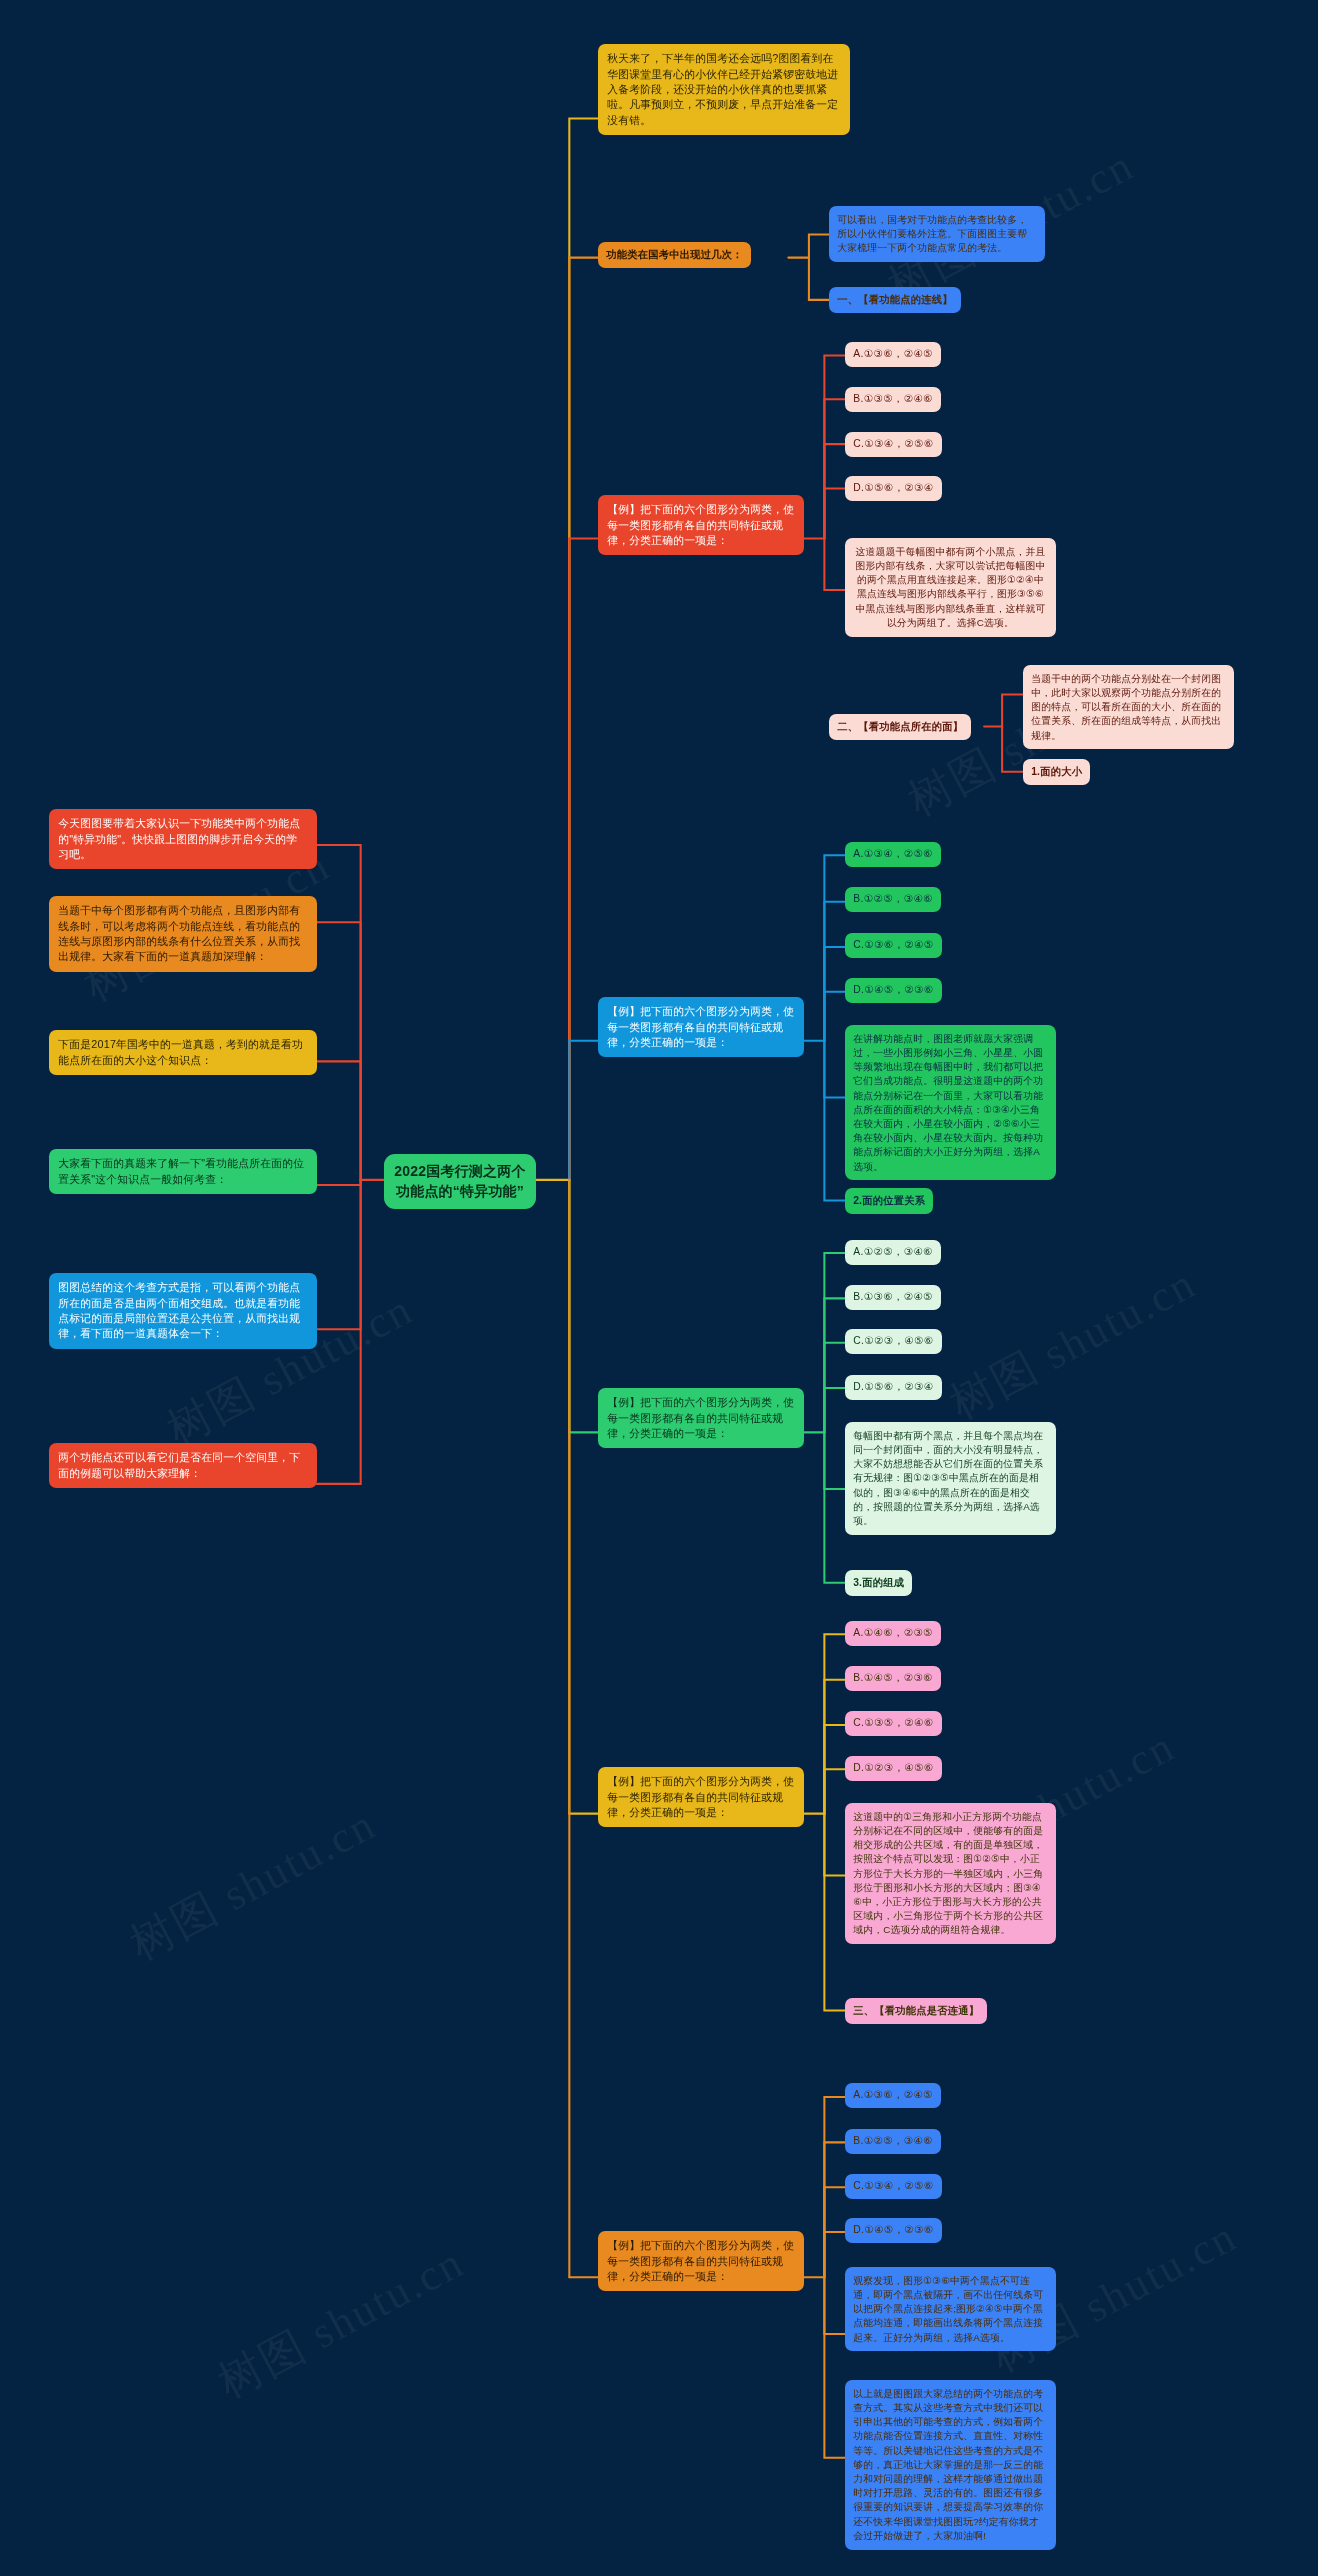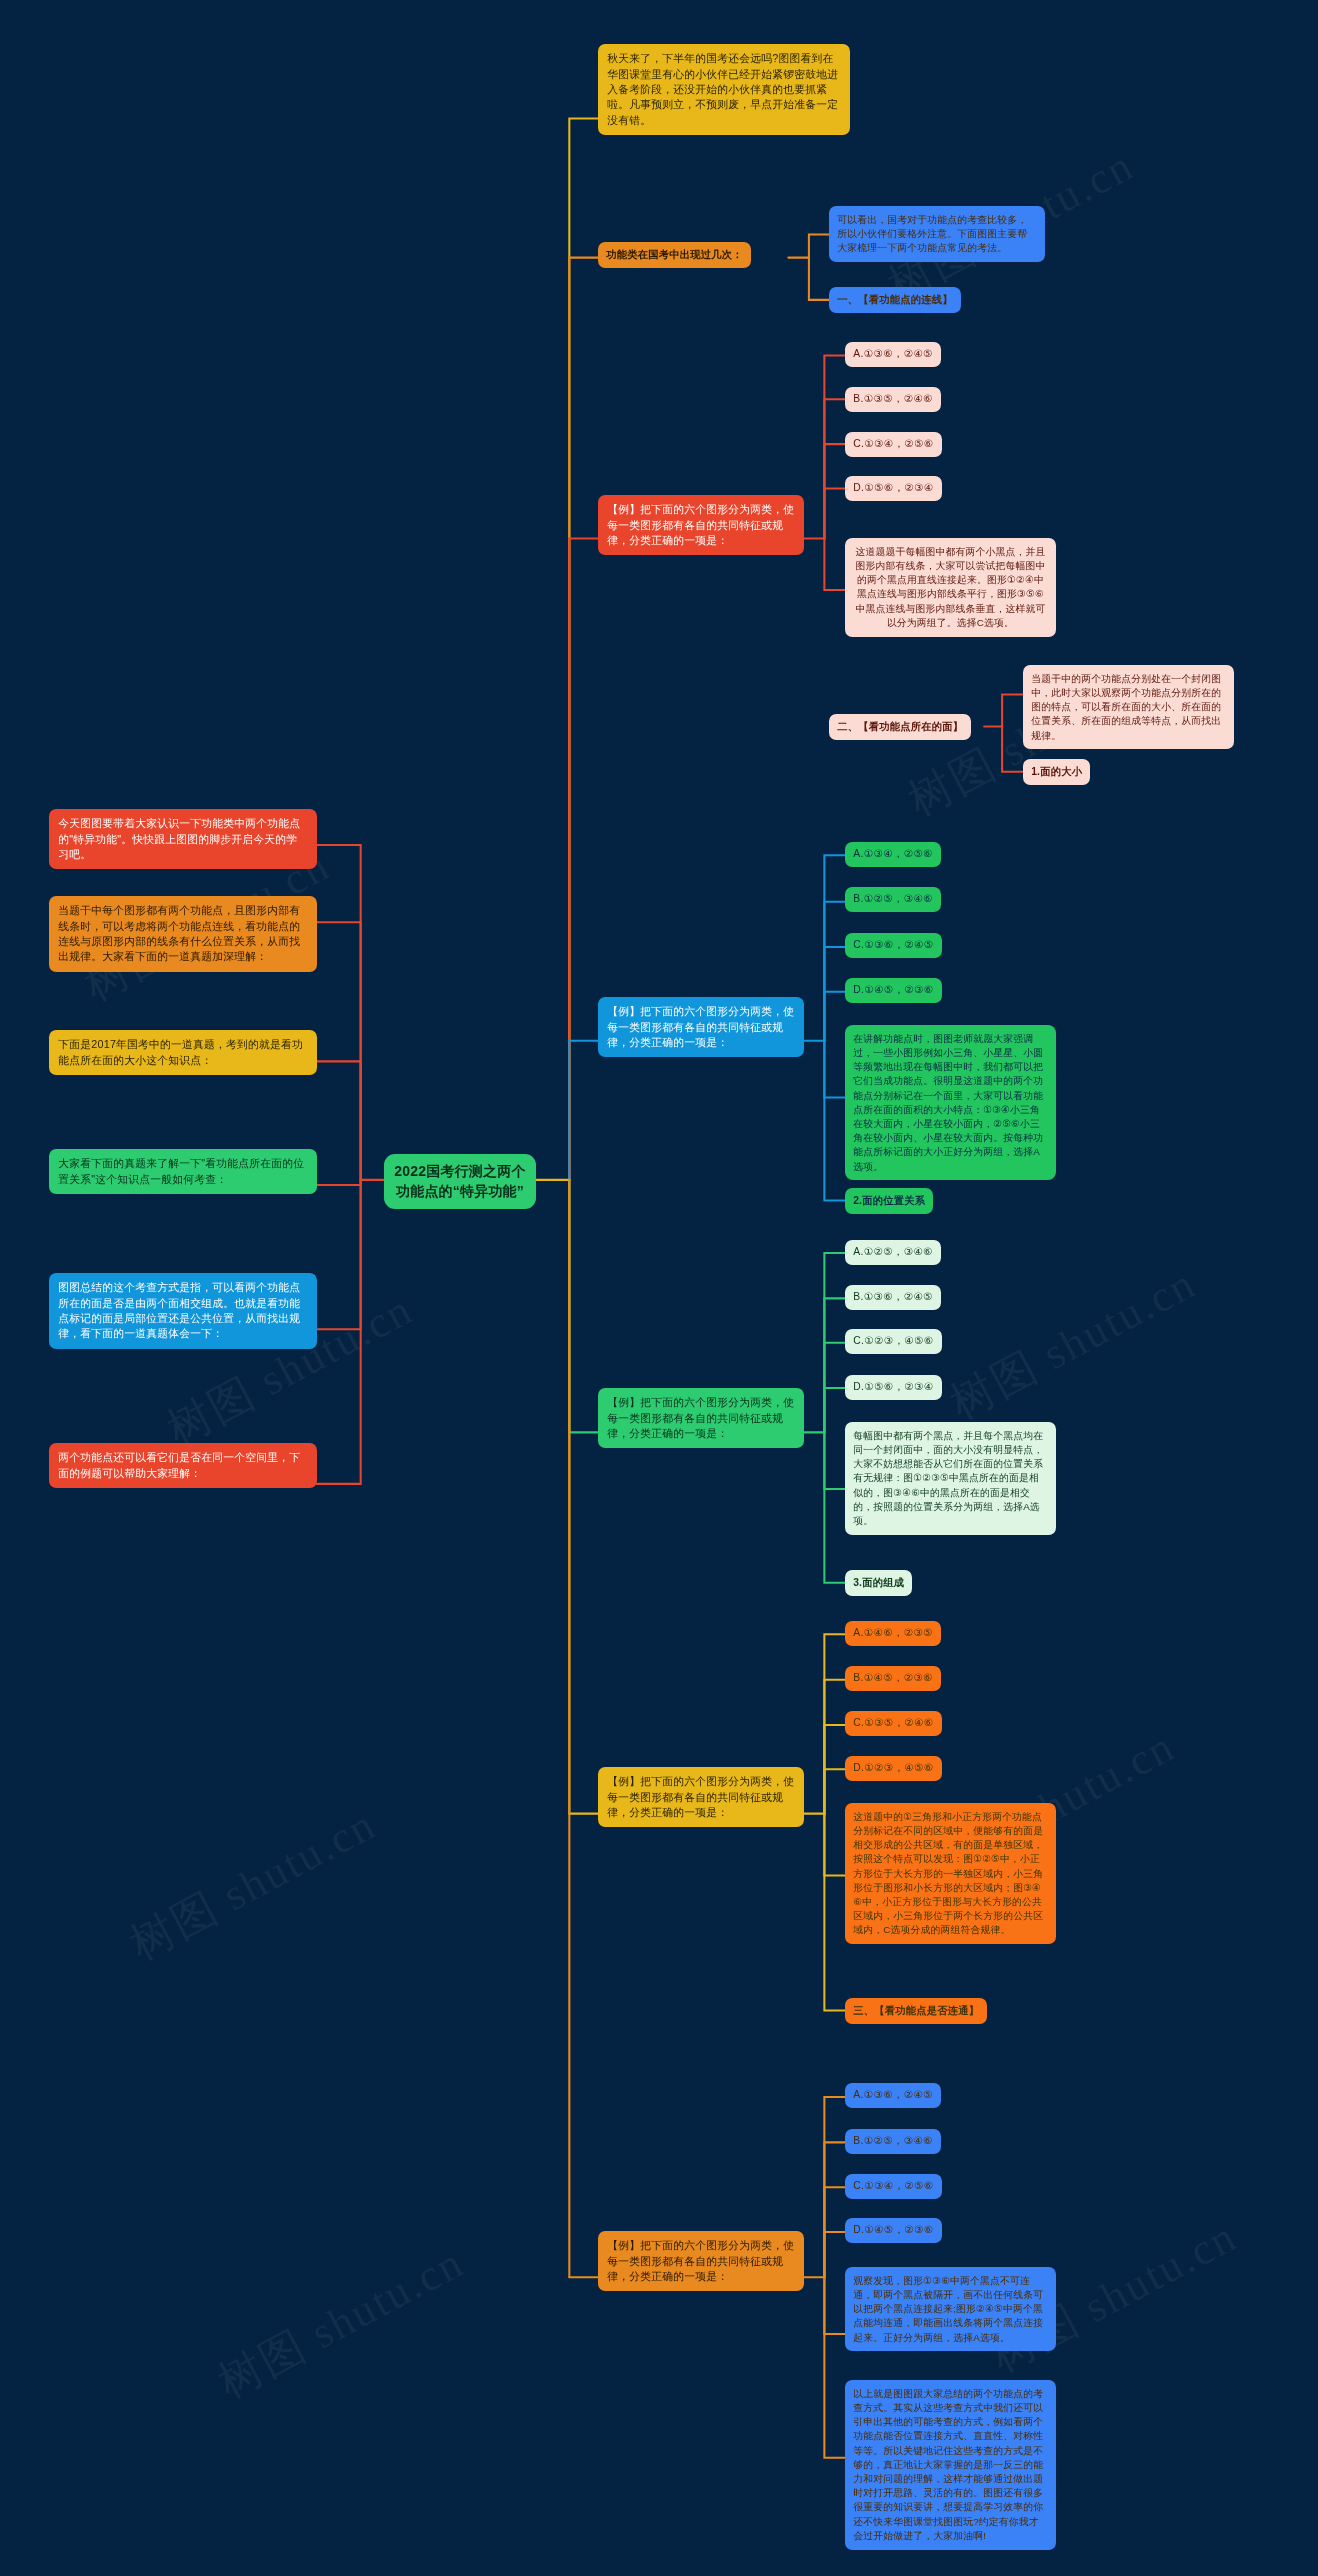--- a/index.html
+++ b/index.html
@@ -33,21 +33,21 @@
 
   
   .c-red    { background:#e8452c; color:#ffffff; }
   .c-orange { background:#e88a20; color:#2a1800; }
   .c-yellow { background:#e8b81a; color:#2a2200; }
   .c-green  { background:#2ecc71; color:#06301a; }
   .c-blue   { background:#1296db; color:#ffffff; }
 
   .p-red    { background:#fbdcd5; color:#5b1408; }
   .p-orange { background:#3b82f6; color:#4a2a05; }
-  .p-yellow { background:#f97316; color:#3d3205; }
+  .p-yellow { background:#f9a8d4; color:#3d3205; }
   .p-green  { background:#dff5e4; color:#0d3a1b; }
   .p-blue   { background:#22c55e; color:#0a2c42; }
 </style>
 </head>
 <body>
 
 <div class="wm" style="left:72px;  top:896px;">树图 shutu.cn</div>
 <div class="wm" style="left:876px; top:196px;">树图 shutu.cn</div>
 <div class="wm" style="left:896px; top:711px;">树图 shutu.cn</div>
 <div class="wm" style="left:155px;  top:1340px;">树图 shutu.cn</div>

